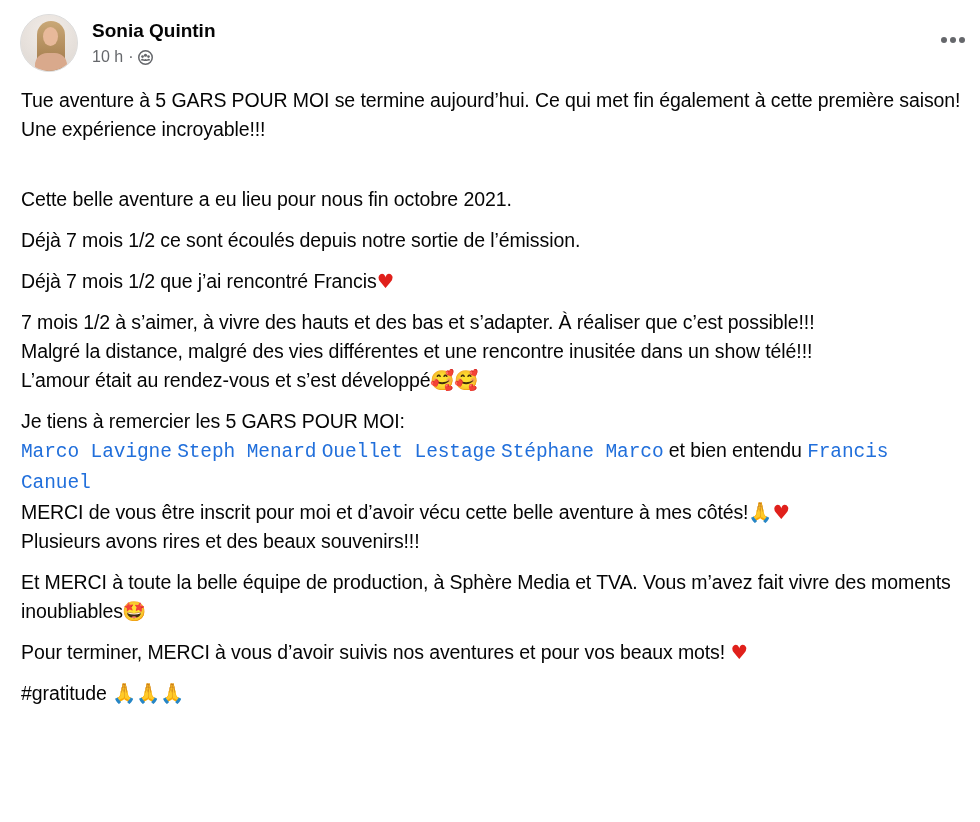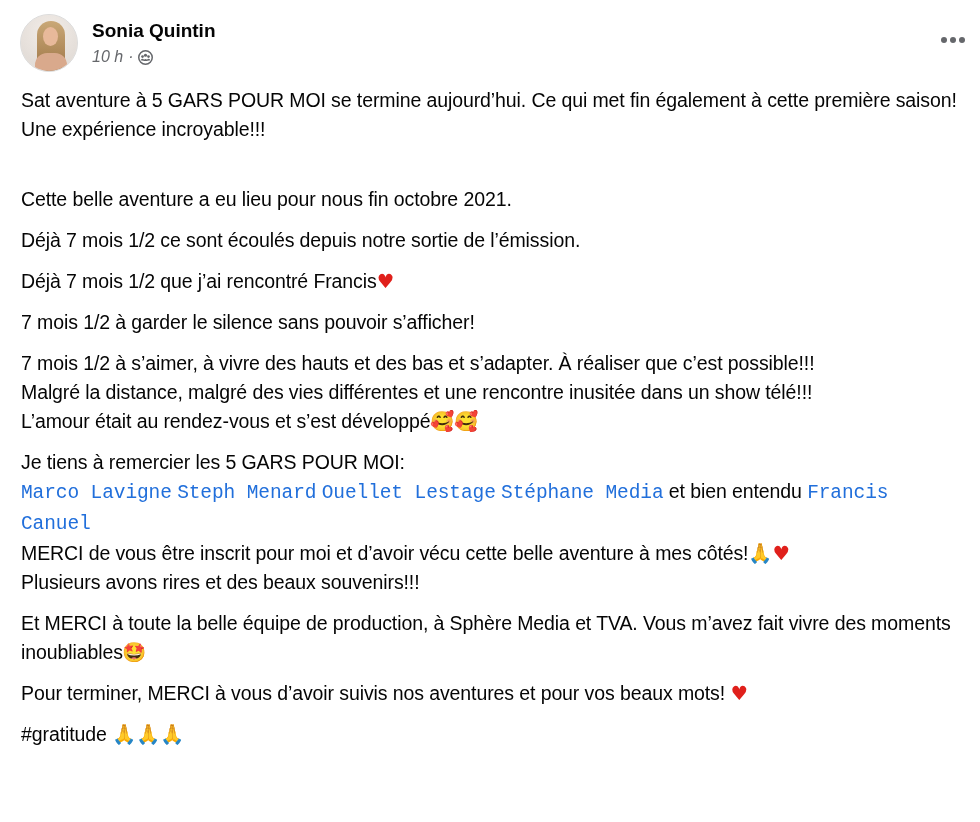--- a/index.html
+++ b/index.html
@@ -6,21 +6,21 @@
   body { width: 980px; height: 822px; overflow: hidden; font-family: "Liberation Sans", "DejaVu Sans", sans-serif; color: #050505; }
   .post { position: relative; width: 980px; height: 652px; }
   .header { position: absolute; left: 20px; top: 14px; display: flex; align-items: center; }
   .avatar { width: 58px; height: 58px; border-radius: 50%; overflow: hidden; position: relative; background: #e9e4e0; border: 1px solid #dcdcdc; box-sizing: border-box; }
   .avatar .bg { position: absolute; inset: 0; background: radial-gradient(circle at 50% 30%, #f3ede8 0%, #e3ddd8 70%); }
   .avatar .hair { position: absolute; left: 16px; top: 6px; width: 28px; height: 50px; border-radius: 14px 14px 10px 10px; background: linear-gradient(180deg, #c9a877 0%, #b08a5a 60%, #9a7548 100%); }
   .avatar .face { position: absolute; left: 22px; top: 12px; width: 15px; height: 19px; border-radius: 50%; background: #e8b99a; }
   .avatar .body { position: absolute; left: 14px; top: 38px; width: 32px; height: 24px; border-radius: 12px 12px 0 0; background: #d9a98c; }
   .meta { margin-left: 14px; }
   .name { font-size: 19px; font-weight: bold; color: #050505; line-height: 24px; }
-  .sub { display: flex; align-items: center; font-size: 16px; color: #65676b; margin-top: 4px; line-height: 20px; font-style: italic; }
+  .sub { display: flex; align-items: center; font-size: 16px; color: #65676b; margin-top: 4px; line-height: 20px; }
   .sub .dot { margin: 0 5px; }
   .audience-icon { width: 15px; height: 15px; display: inline-block; }
   .more-button { position: absolute; right: 10px; top: 30px; width: 34px; height: 20px; display: flex; align-items: center; justify-content: center; gap: 3px; cursor: pointer; }
   .more-button span { width: 6px; height: 6px; border-radius: 50%; background: #65676b; display: inline-block; }
   .content { position: absolute; left: 21px; top: 86px; width: 940px; font-size: 19.5px; line-height: 29px; color: #050505; letter-spacing: -0.1px; }
   .content p { margin: 0 0 12px 0; }
   .link { color: #216fdb; text-decoration: none; cursor: pointer; font-family: Liberation Mono, monospace; }
   .emoji { font-family: "DejaVu Sans", sans-serif; }
   .heart { color: #e0201b; }
 </style>
@@ -53,41 +53,40 @@
     </div>
   </div>
 
   <div class="more-button">
       <span></span>
       <span></span>
       <span></span>
     </div>
 
   <div class="content">
-    <p>Sat aventure à 5 GARS POUR MOI se termine aujourd’hui. Ce qui met fin également à cette première saison! Une expérience incroyable!!!</p>
+    <p>Tue aventure à 5 GARS POUR MOI se termine aujourd’hui. Ce qui met fin également à cette première saison! Une expérience incroyable!!!</p>
     <p>
       <br>
       <span>Cette belle aventure a eu lieu pour nous fin octobre 2021.</span>
     </p>
     <p>Déjà 7 mois 1/2 ce sont écoulés depuis notre sortie de l’émission.</p>
     <p>
       <span>Déjà 7 mois 1/2 que j’ai rencontré Francis</span><span class="emoji heart">♥</span>
     </p>
-    <p>7 mois 1/2 à garder le silence sans pouvoir s’afficher!</p>
     <p>
       <span>7 mois 1/2 à s’aimer, à vivre des hauts et des bas et s’adapter. À réaliser que c’est possible!!!</span><br>
       <span>Malgré la distance, malgré des vies différentes et une rencontre inusitée dans un show télé!!!</span><br>
       <span>L’amour était au rendez-vous et s’est développé</span><span class="emoji">🥰🥰</span>
     </p>
     <p>
       <span>Je tiens à remercier les 5 GARS POUR MOI:</span><br>
       <a class="link">Marco Lavigne</a>
       <a class="link">Steph Menard</a>
       <a class="link">Ouellet Lestage</a>
-      <a class="link">Stéphane Media</a>
+      <a class="link">Stéphane Marco</a>
       <span>et bien entendu</span>
       <a class="link">Francis Canuel</a><br>
       <span>MERCI de vous être inscrit pour moi et d’avoir vécu cette belle aventure à mes côtés!</span><span class="emoji">🙏</span><span class="emoji heart">♥</span><br>
       <span>Plusieurs avons rires et des beaux souvenirs!!!</span>
     </p>
     <p>
       <span>Et MERCI à toute la belle équipe de production, à Sphère Media et TVA. Vous m’avez fait vivre des moments inoubliables</span><span class="emoji">🤩</span>
     </p>
     <p>
       <span>Pour terminer, MERCI à vous d’avoir suivis nos aventures et pour vos beaux mots!</span> <span class="emoji heart">♥</span>

